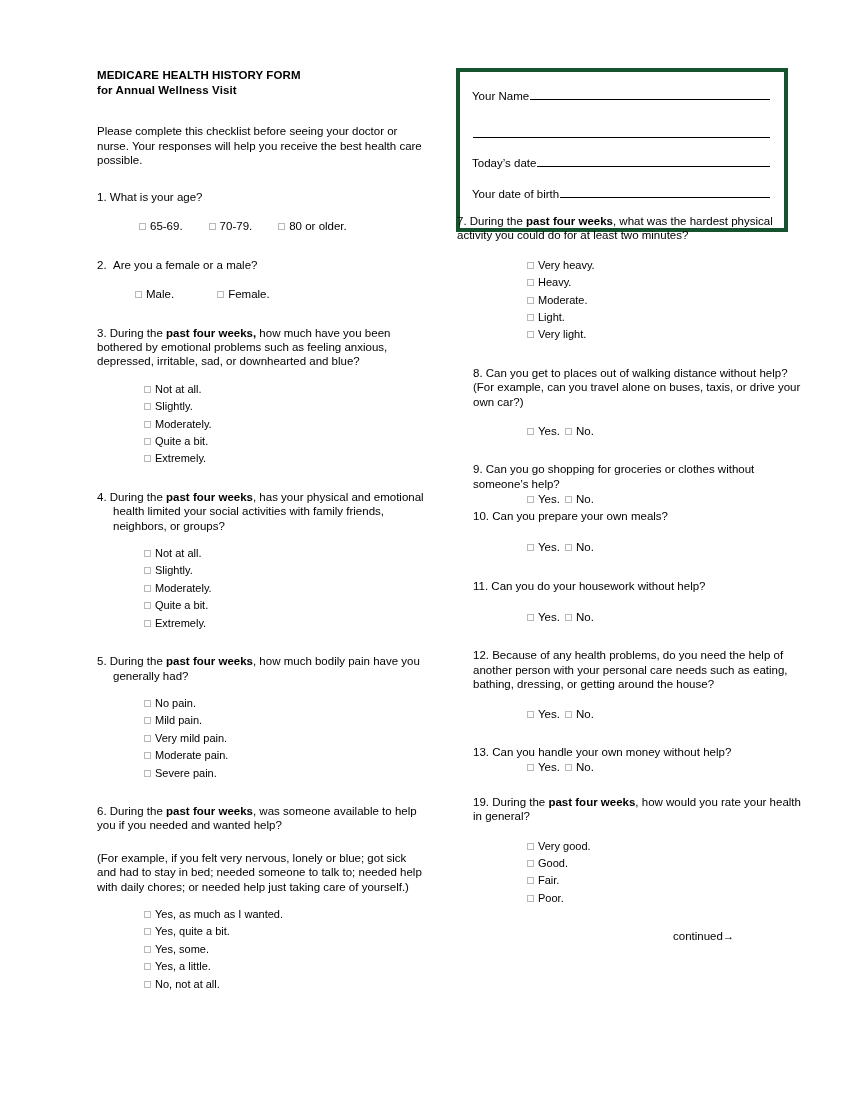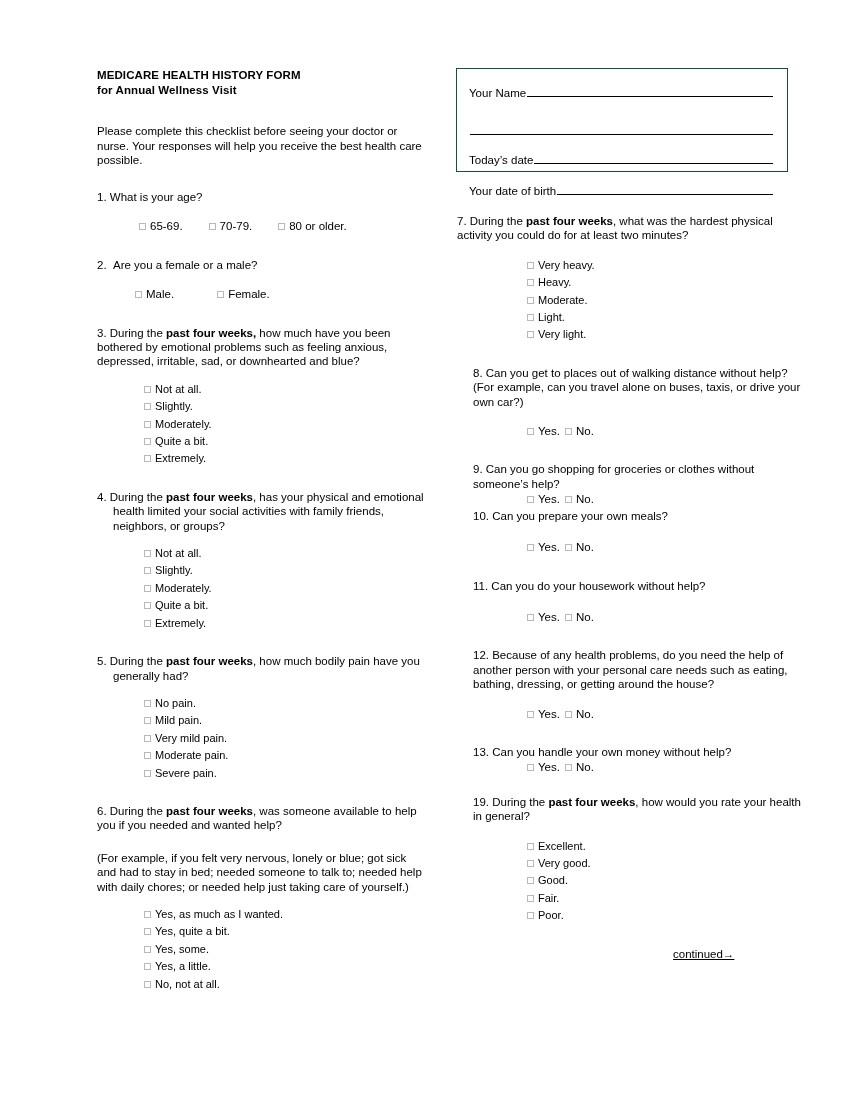--- a/index.html
+++ b/index.html
@@ -25,22 +25,22 @@
     position: absolute;
     left: 97px;
     top: 68px;
     width: 330px;
   }
   .col-right-box {
     position: absolute;
     left: 456px;
     top: 68px;
     width: 332px;
-    height: 104px;
-    border: 1px solid #14532d;
+    height: 164px;
+    border: 4px solid #14532d;
     box-sizing: border-box;
   }
   .col-right {
     position: absolute;
     left: 457px;
     top: 214px;
     width: 345px;
   }
 
   
@@ -120,21 +120,20 @@
   .spacer-md { height: 18px; }
   .spacer-lg { height: 22px; }
   .yesno-r { padding-left: 70px; }
 
   .continued {
     margin-top: 22px;
     padding-left: 216px;
     font-size: 11.5px;
     line-height: 14px;
     white-space: nowrap;
-    text-decoration: underline;
   }
 
   .footer {
     position: absolute;
     left: 0;
     top: 1116px;
     width: 790px;
     text-align: right;
     font-size: 12.5px;
     color: #2f4a6d;
@@ -319,21 +318,20 @@
         <span class="cb"></span><span>Yes.</span><span class="sp-sm"></span><span class="cb"></span><span>No.</span>
       </div>
     </div>
 
     <div class="spacer-md"></div>
 
     <div class="q" style="padding-left:16px;">
       <span>19. During the </span><b>past four weeks</b><span>, how would you rate your health in general?</span>
     </div>
     <div class="opts" style="padding-left:70px;margin-top:14px;">
-      <div class="opt"><span class="cb"></span><span>Excellent.</span></div>
       <div class="opt"><span class="cb"></span><span>Very good.</span></div>
       <div class="opt"><span class="cb"></span><span>Good.</span></div>
       <div class="opt"><span class="cb"></span><span>Fair.</span></div>
       <div class="opt"><span class="cb"></span><span>Poor.</span></div>
     </div>
 
     <div class="continued">continued→</div>
 
   </div>
 

